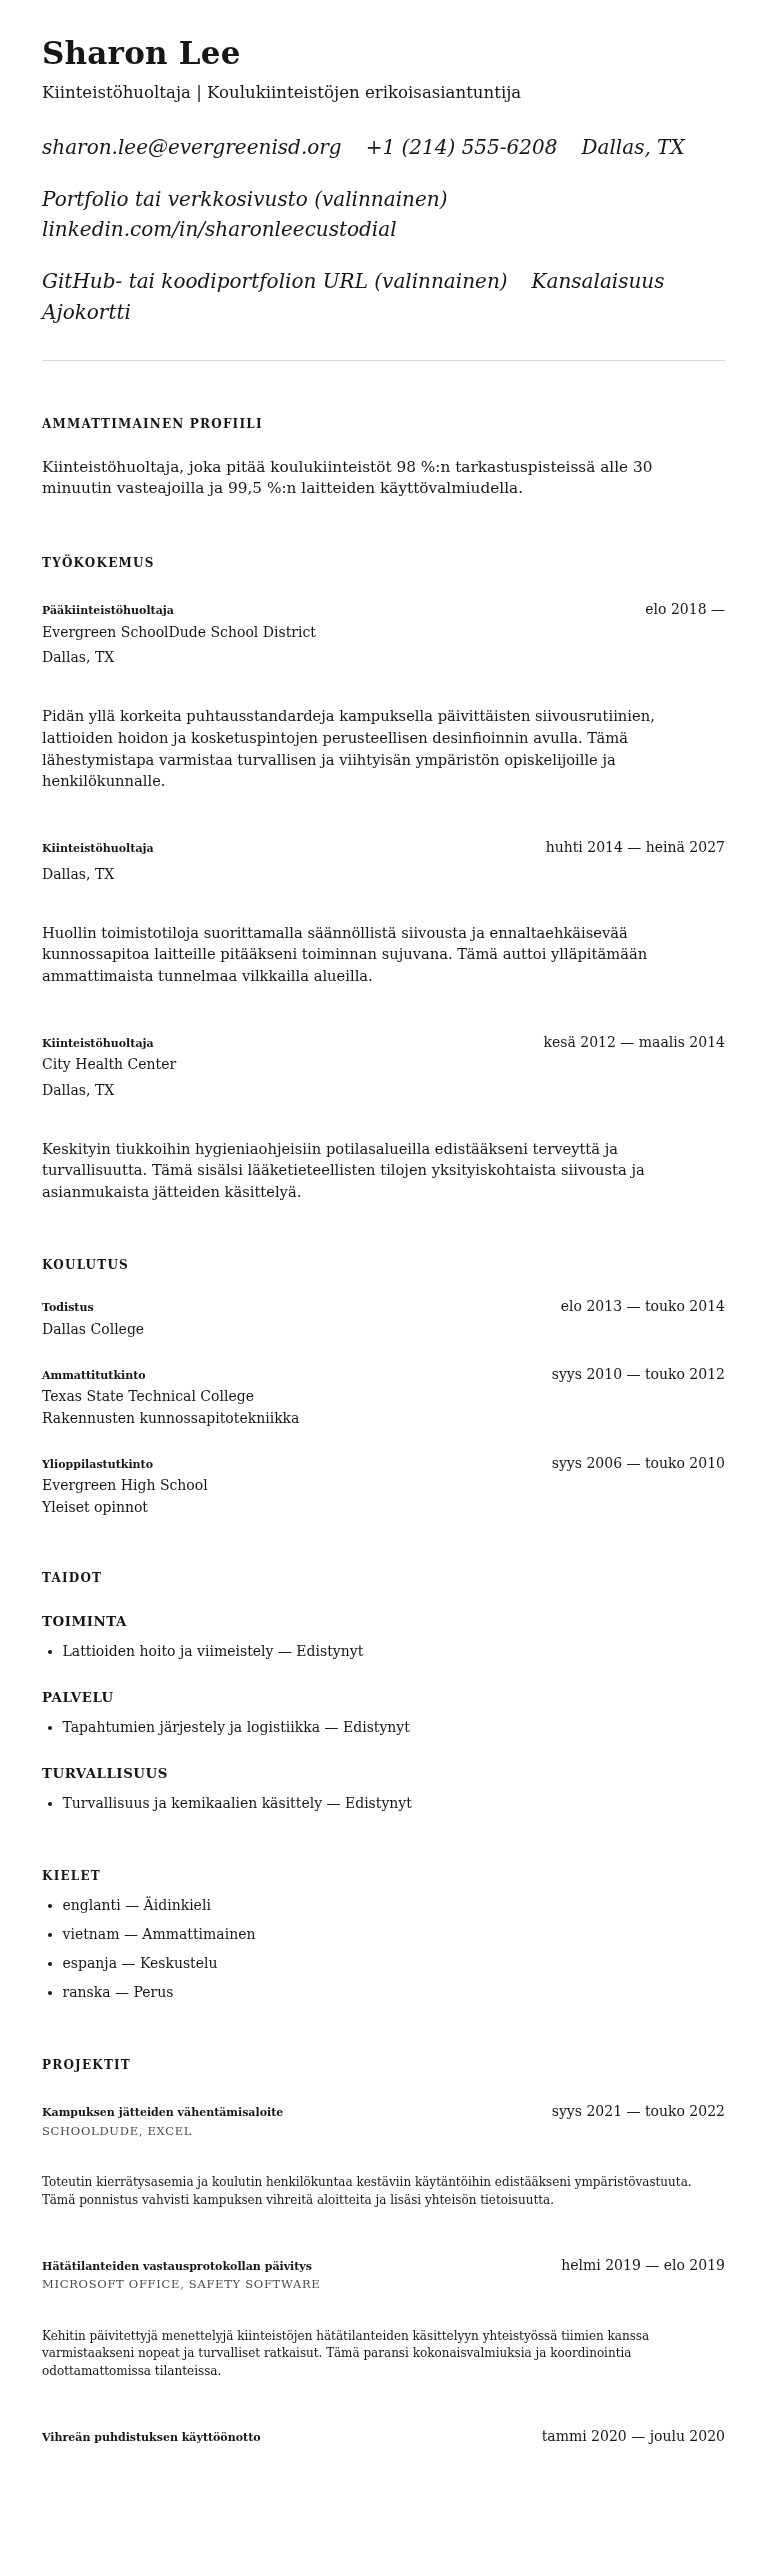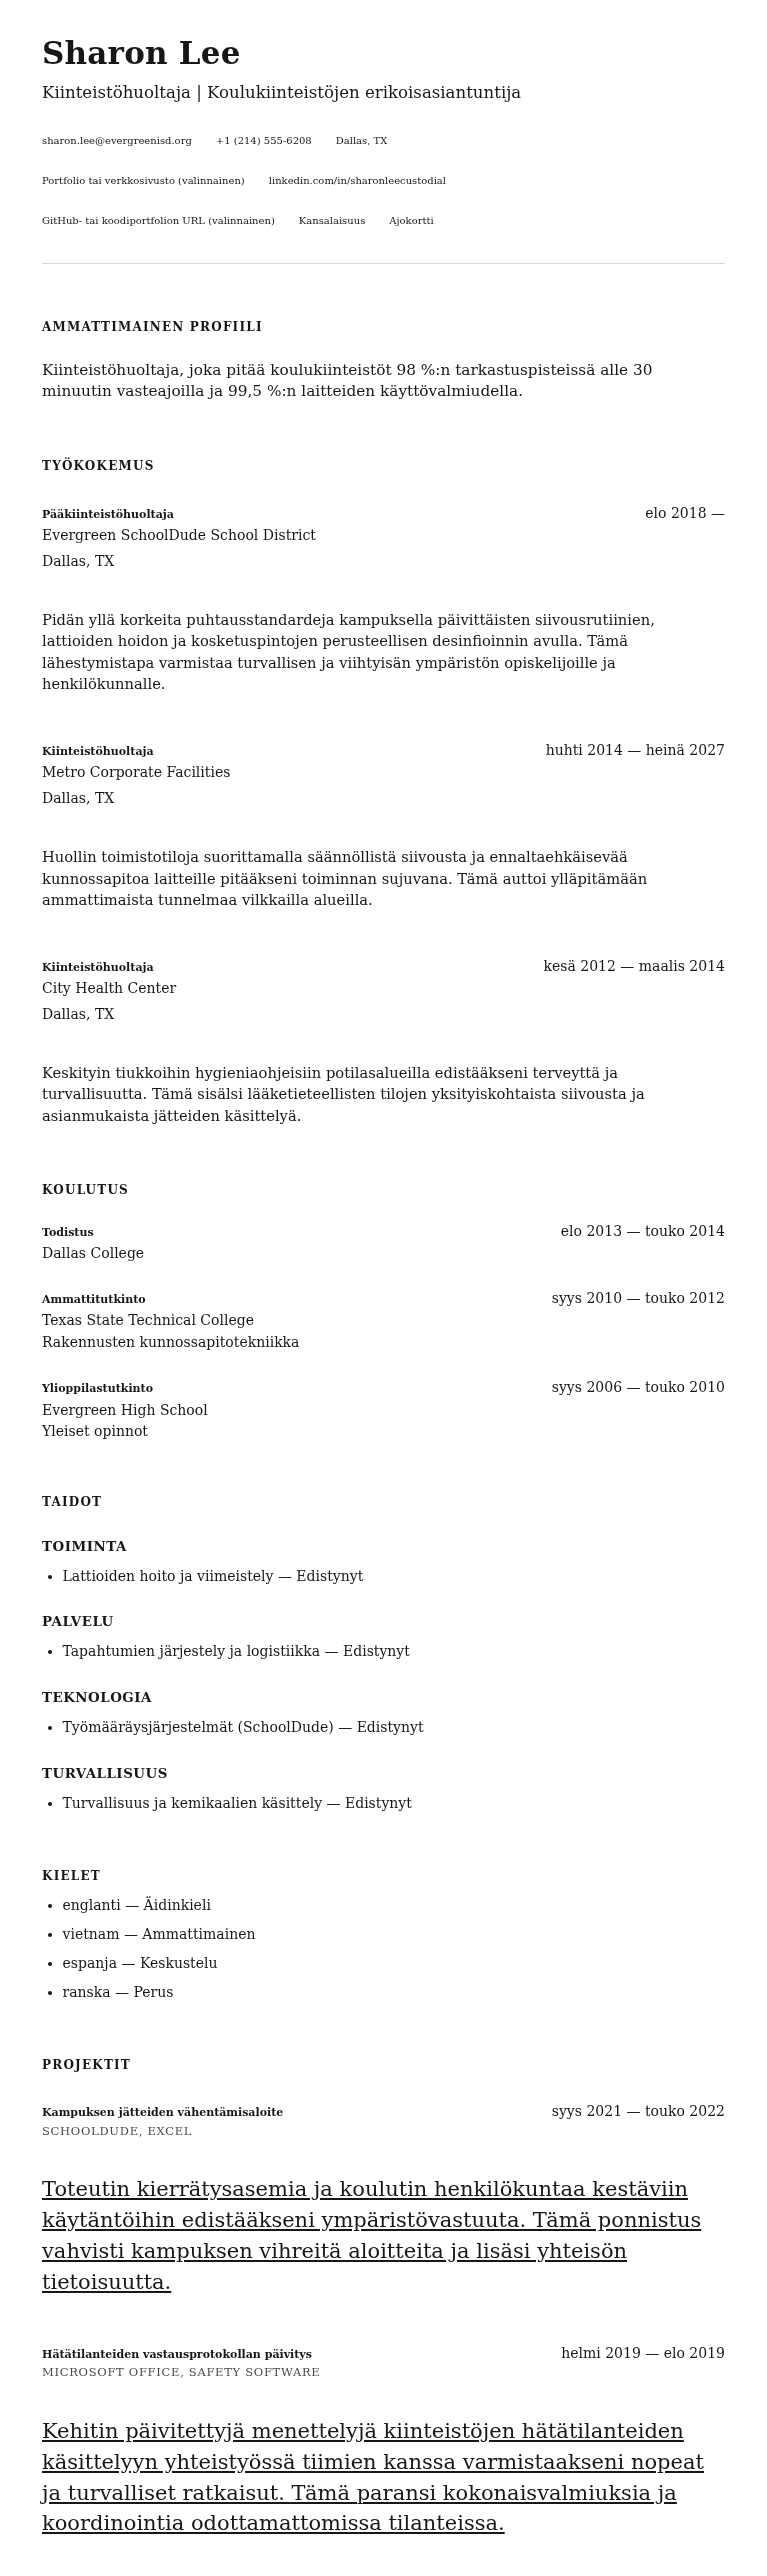--- a/index.html
+++ b/index.html
@@ -24,22 +24,23 @@
     font-weight: 700;
     margin: 0;
     letter-spacing: 0.2px;
   }
   .subtitle { font-size: 16.6px; margin-top: 11.5px; line-height: 1.3; }
   .contact-row {
     display: flex;
     flex-wrap: wrap;
     column-gap: 24px;
     row-gap: 6.4px;
-    font-size: 10px;
+    font-size: 20px;
     line-height: 1.2;
+    font-style: italic;
   }
   .contact-row.first { margin-top: 31px; }
   .contact-row + .contact-row { margin-top: 28px; }
   .divider { border: 0; border-top: 0.6px solid #d8d8d8; margin: 36px 0 0 0; }
 
   
   .section { margin-top: 56px; }
   .section-heading {
     font-size: 12px;
     font-weight: 700;
@@ -79,21 +80,21 @@
   ul.bullets li:first-child { margin-top: 0; }
 
   
   .proj-tech {
     font-size: 11.5px;
     letter-spacing: 0.7px;
     color: #4a4a4a;
     margin-top: 4px;
     line-height: 1.2;
   }
-  .proj-desc { font-size: 21px; line-height: 1.47; margin: 36px 0 0 0; text-decoration: underline; }
+  .proj-desc { font-size: 12px; line-height: 1.47; margin: 36px 0 0 0; }
 </style>
 </head>
 <body>
 
 <div class="page">
 
   <header>
     <h1 class="name">Sharon Lee</h1>
     <div class="subtitle">Kiinteistöhuoltaja | Koulukiinteistöjen erikoisasiantuntija</div>
 
@@ -131,21 +132,20 @@
       <div class="entry-org">Evergreen SchoolDude School District</div>
       <div class="entry-loc">Dallas, TX</div>
       <p class="entry-desc">Pidän yllä korkeita puhtausstandardeja kampuksella päivittäisten siivousrutiinien, lattioiden hoidon ja kosketuspintojen perusteellisen desinfioinnin avulla. Tämä lähestymistapa varmistaa turvallisen ja viihtyisän ympäristön opiskelijoille ja henkilökunnalle.</p>
     </article>
 
     <article class="entry">
       <div class="entry-head">
         <h3 class="entry-title">Kiinteistöhuoltaja</h3>
         <span class="entry-dates">huhti 2014 — heinä 2027</span>
       </div>
-      <div class="entry-org">Metro Corporate Facilities</div>
       <div class="entry-loc">Dallas, TX</div>
       <p class="entry-desc">Huollin toimistotiloja suorittamalla säännöllistä siivousta ja ennaltaehkäisevää kunnossapitoa laitteille pitääkseni toiminnan sujuvana. Tämä auttoi ylläpitämään ammattimaista tunnelmaa vilkkailla alueilla.</p>
     </article>
 
     <article class="entry">
       <div class="entry-head">
         <h3 class="entry-title">Kiinteistöhuoltaja</h3>
         <span class="entry-dates">kesä 2012 — maalis 2014</span>
       </div>
       <div class="entry-org">City Health Center</div>
@@ -194,26 +194,20 @@
       </ul>
     </div>
 
     <div class="skill-category">
       <h3 class="skill-cat-name">PALVELU</h3>
       <ul class="bullets">
         <li>Tapahtumien järjestely ja logistiikka — Edistynyt</li>
       </ul>
     </div>
 
-    <div class="skill-category">
-      <h3 class="skill-cat-name">TEKNOLOGIA</h3>
-      <ul class="bullets">
-        <li>Työmääräysjärjestelmät (SchoolDude) — Edistynyt</li>
-      </ul>
-    </div>
 
     <div class="skill-category">
       <h3 class="skill-cat-name">TURVALLISUUS</h3>
       <ul class="bullets">
         <li>Turvallisuus ja kemikaalien käsittely — Edistynyt</li>
       </ul>
     </div>
   </section>
 
   <section class="section">

